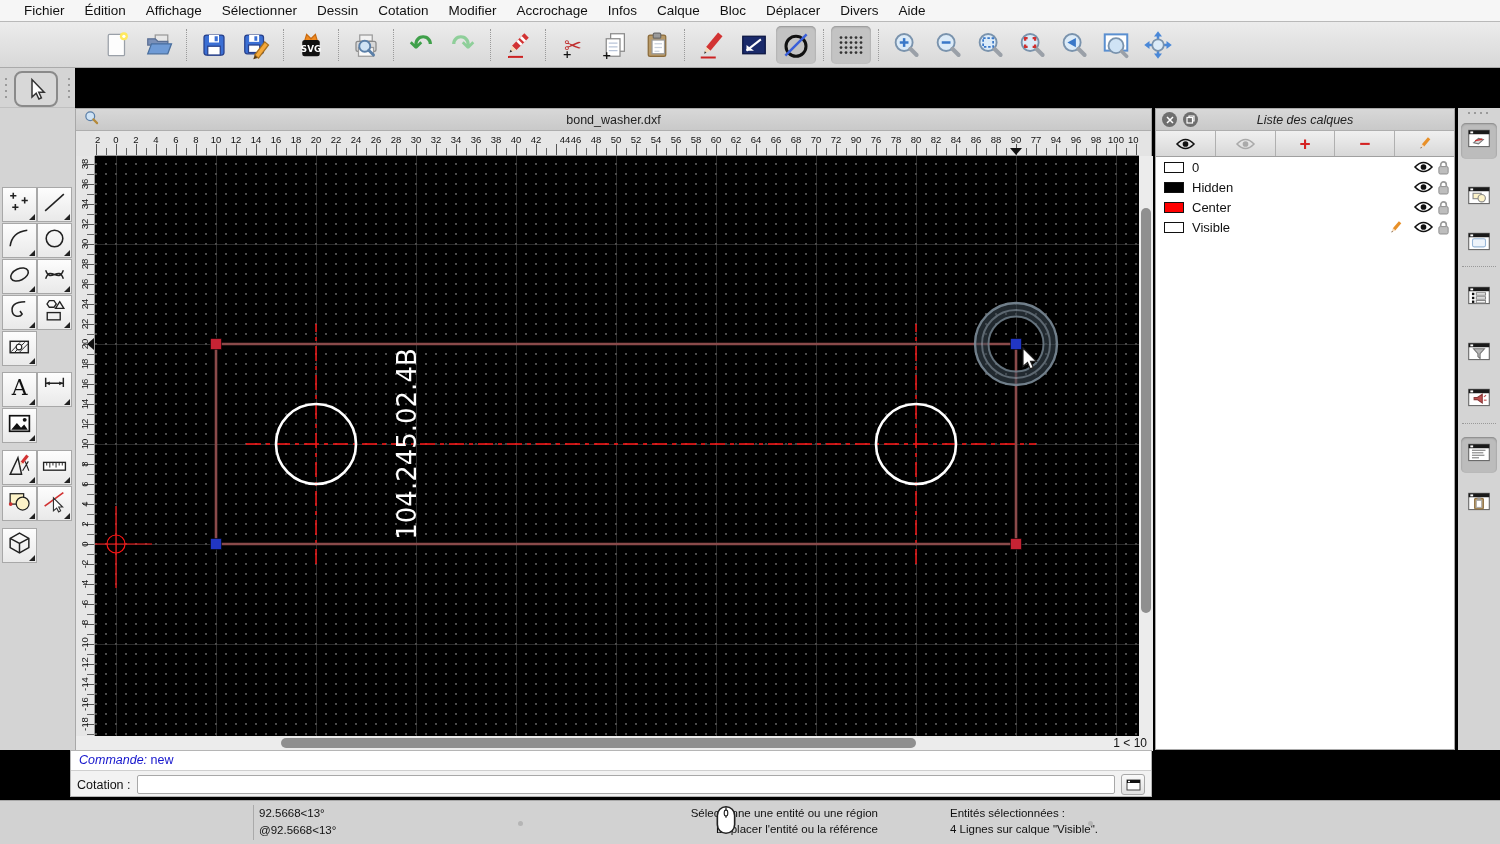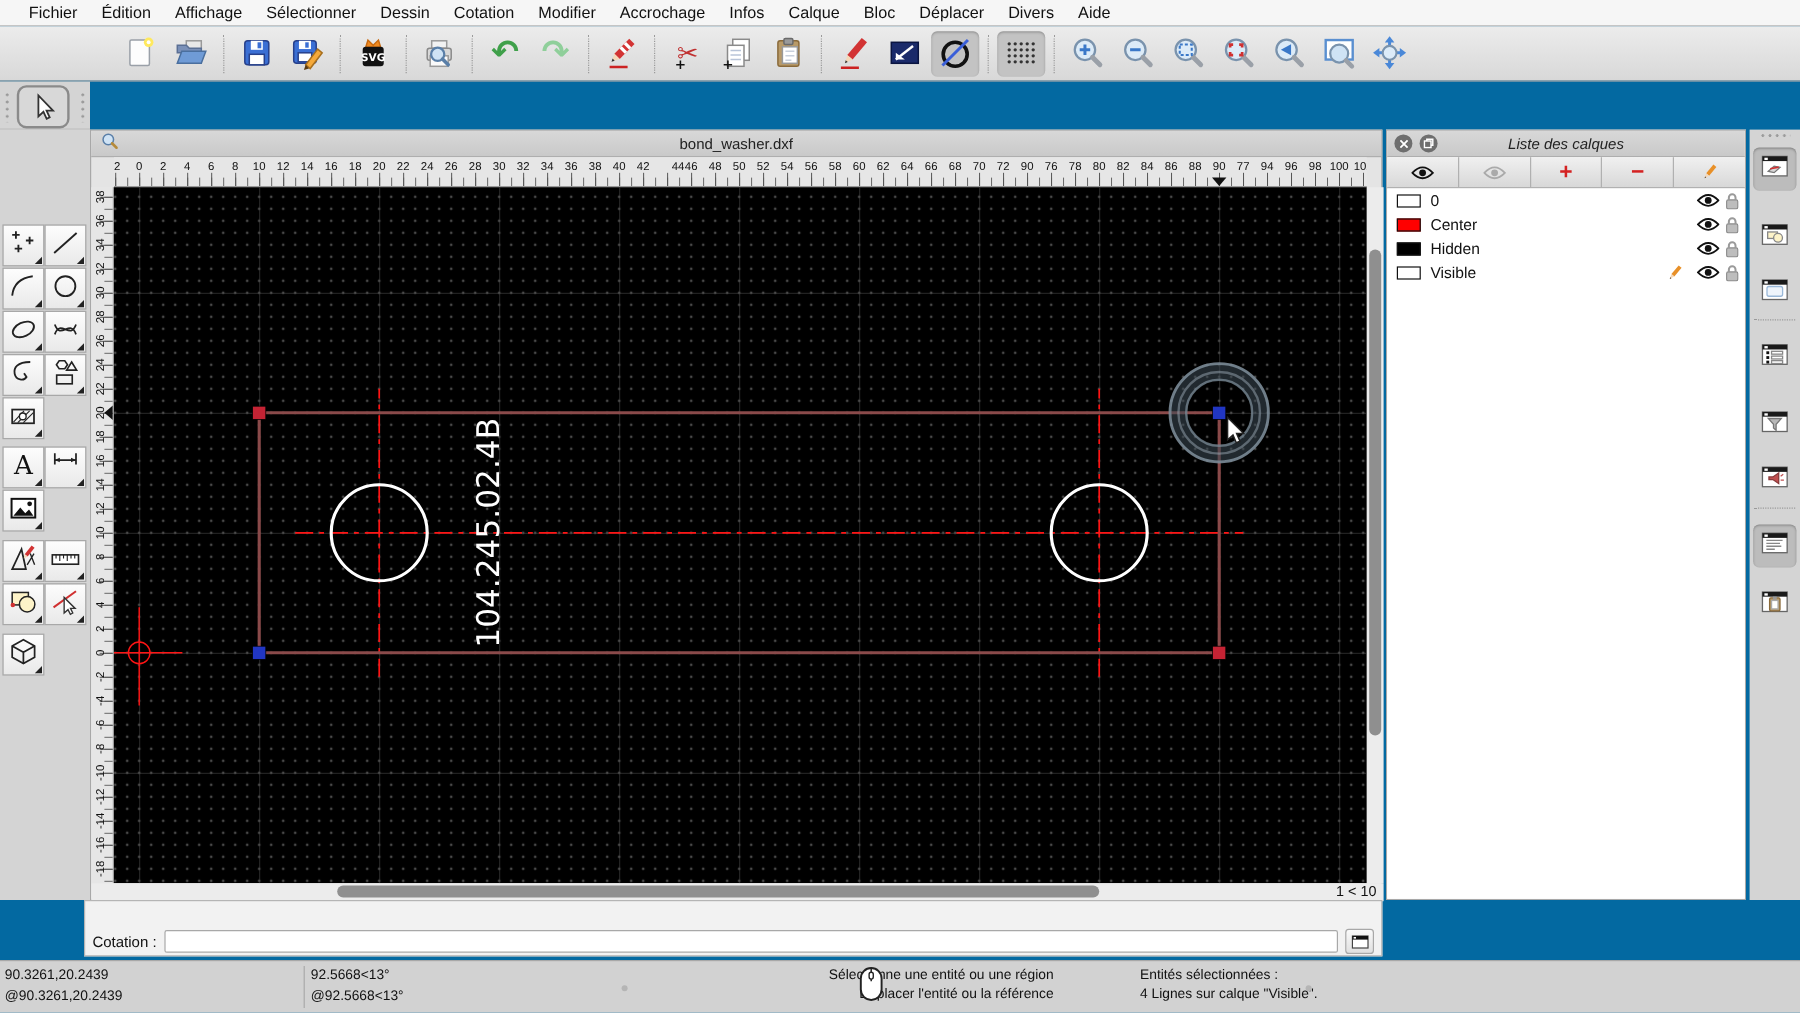--- a/index.html
+++ b/index.html
@@ -1,18 +1,18 @@
 <!DOCTYPE html>
 <html><head>
 <meta charset="utf-8">
 <style>
   * { margin:0; padding:0; box-sizing:border-box; }
   html,body { width:1500px; height:844px; overflow:hidden; }
   body { font-family:"Liberation Sans", sans-serif; background:#d6d6d6; }
-  #app { position:relative; width:1500px; height:844px; background:#0369a1; }
+  #app { position:relative; width:1500px; height:844px; background:#000000; }
 
   
   .menubar { position:absolute; left:0; top:0; width:1500px; height:22px;
     background:#f6f6f6; border-bottom:1px solid #b9b9b9;
     display:flex; align-items:center; padding-left:14px; }
   .menubar .mitem { font-size:13.5px; color:#111; padding:0 10px; line-height:22px; cursor:default; }
 
   
   .toolbar { position:absolute; left:0; top:22px; width:1500px; height:46px;
     background:linear-gradient(#ececec,#d8d8d8); border-bottom:1px solid #aaa;
@@ -739,34 +739,34 @@
           <span class="layer-ico" style="left: 258px;"><svg width="19" height="14" viewBox="0 0 20 14">
               <path d="M1 7 Q10 -2.5 19 7 Q10 16.5 1 7 Z" fill="none" stroke="#111" stroke-width="1.6"></path>
               <circle cx="10" cy="7" r="3" fill="#111"></circle>
             </svg></span>
           <span class="layer-ico" style="left: 281px;"><svg width="13" height="15" viewBox="0 0 14 16">
               <rect x="2" y="7" width="10" height="8" rx="1.5" fill="#bdbdbd" stroke="#8a8a8a"></rect>
               <path d="M4 7 V5 a3 3 0 0 1 6 0 v2" fill="none" stroke="#9a9a9a" stroke-width="1.8"></path>
             </svg></span>
         </div>
         <div class="layer-row">
-          <span class="layer-swatch" style="background: rgb(255, 0, 0);"></span>
-          <span class="layer-name">Center</span>
+          <span class="layer-swatch" style="background: rgb(0, 0, 0);"></span>
+          <span class="layer-name">Hidden</span>
           <span class="layer-ico" style="left: 258px;"><svg width="19" height="14" viewBox="0 0 20 14">
               <path d="M1 7 Q10 -2.5 19 7 Q10 16.5 1 7 Z" fill="none" stroke="#111" stroke-width="1.6"></path>
               <circle cx="10" cy="7" r="3" fill="#111"></circle>
             </svg></span>
           <span class="layer-ico" style="left: 281px;"><svg width="13" height="15" viewBox="0 0 14 16">
               <rect x="2" y="7" width="10" height="8" rx="1.5" fill="#bdbdbd" stroke="#8a8a8a"></rect>
               <path d="M4 7 V5 a3 3 0 0 1 6 0 v2" fill="none" stroke="#9a9a9a" stroke-width="1.8"></path>
             </svg></span>
         </div>
         <div class="layer-row">
-          <span class="layer-swatch" style="background: rgb(0, 0, 0);"></span>
-          <span class="layer-name">Hidden</span>
+          <span class="layer-swatch" style="background: rgb(255, 0, 0);"></span>
+          <span class="layer-name">Center</span>
           <span class="layer-ico" style="left: 258px;"><svg width="19" height="14" viewBox="0 0 20 14">
               <path d="M1 7 Q10 -2.5 19 7 Q10 16.5 1 7 Z" fill="none" stroke="#111" stroke-width="1.6"></path>
               <circle cx="10" cy="7" r="3" fill="#111"></circle>
             </svg></span>
           <span class="layer-ico" style="left: 281px;"><svg width="13" height="15" viewBox="0 0 14 16">
               <rect x="2" y="7" width="10" height="8" rx="1.5" fill="#bdbdbd" stroke="#8a8a8a"></rect>
               <path d="M4 7 V5 a3 3 0 0 1 6 0 v2" fill="none" stroke="#9a9a9a" stroke-width="1.8"></path>
             </svg></span>
         </div>
         <div class="layer-row">
@@ -871,38 +871,39 @@
             <rect x="2.5" y="4" width="19" height="3.6" fill="#1a1a1a"></rect>
             <rect x="4" y="5" width="2.6" height="1.8" fill="#fff"></rect>
             <rect x="8" y="8.5" width="8" height="10" rx="1" fill="#b89a68" stroke="#8a6a3a"></rect>
             <rect x="10.5" y="7.5" width="3" height="2.4" fill="#999"></rect>
             <rect x="9.5" y="10.5" width="5" height="6.5" fill="#fff" stroke="#aaa"></rect>
           </svg></span>
       </div>
     </div>
 
   <div class="command-panel">
+    <div class="cmd-history">
+      <span class="lab">Commande:</span>
+      <span> </span>
+      <span>new</span>
+    </div>
     <div class="cmd-row">
       <span class="cmd-prompt">Cotation :</span>
       <input class="cmd-input" value="" style="">
       <span class="cmd-winbtn">
         <svg width="15" height="12" viewBox="0 0 15 12">
             <rect x="1" y="1" width="13" height="10" fill="#fff" stroke="#444"></rect>
             <rect x="1" y="1" width="13" height="3" fill="#111"></rect>
             <rect x="2" y="1.8" width="2" height="1.4" fill="#fff"></rect>
           </svg>
       </span>
     </div>
   </div>
 
   <div class="statusbar">
-    <div class="sb-cell" style="left:0;width:252px">
-      <span class="sb-line" style="left:4px;top:6px">90.3261,20.2439</span>
-      <span class="sb-line" style="left:4px;top:23px">@90.3261,20.2439</span>
-    </div>
     <div class="sb-vsep" style="left:253px"></div>
     <div class="sb-cell" style="left:254px;width:256px">
       <span class="sb-line" style="left:5px;top:6px">92.5668&lt;13°</span>
       <span class="sb-line" style="left:5px;top:23px">@92.5668&lt;13°</span>
     </div>
     <span class="sb-dot" style="left:518px;top:20px"></span>
     <div class="sb-cell" style="left:530px;width:180px">
       <span class="sb-line" style="right:-168px;top:6px;text-align:right">Sélectionne une entité ou une région</span>
       <span class="sb-line" style="right:-168px;top:22px;text-align:right">Déplacer l'entité ou la référence</span>
     </div>

